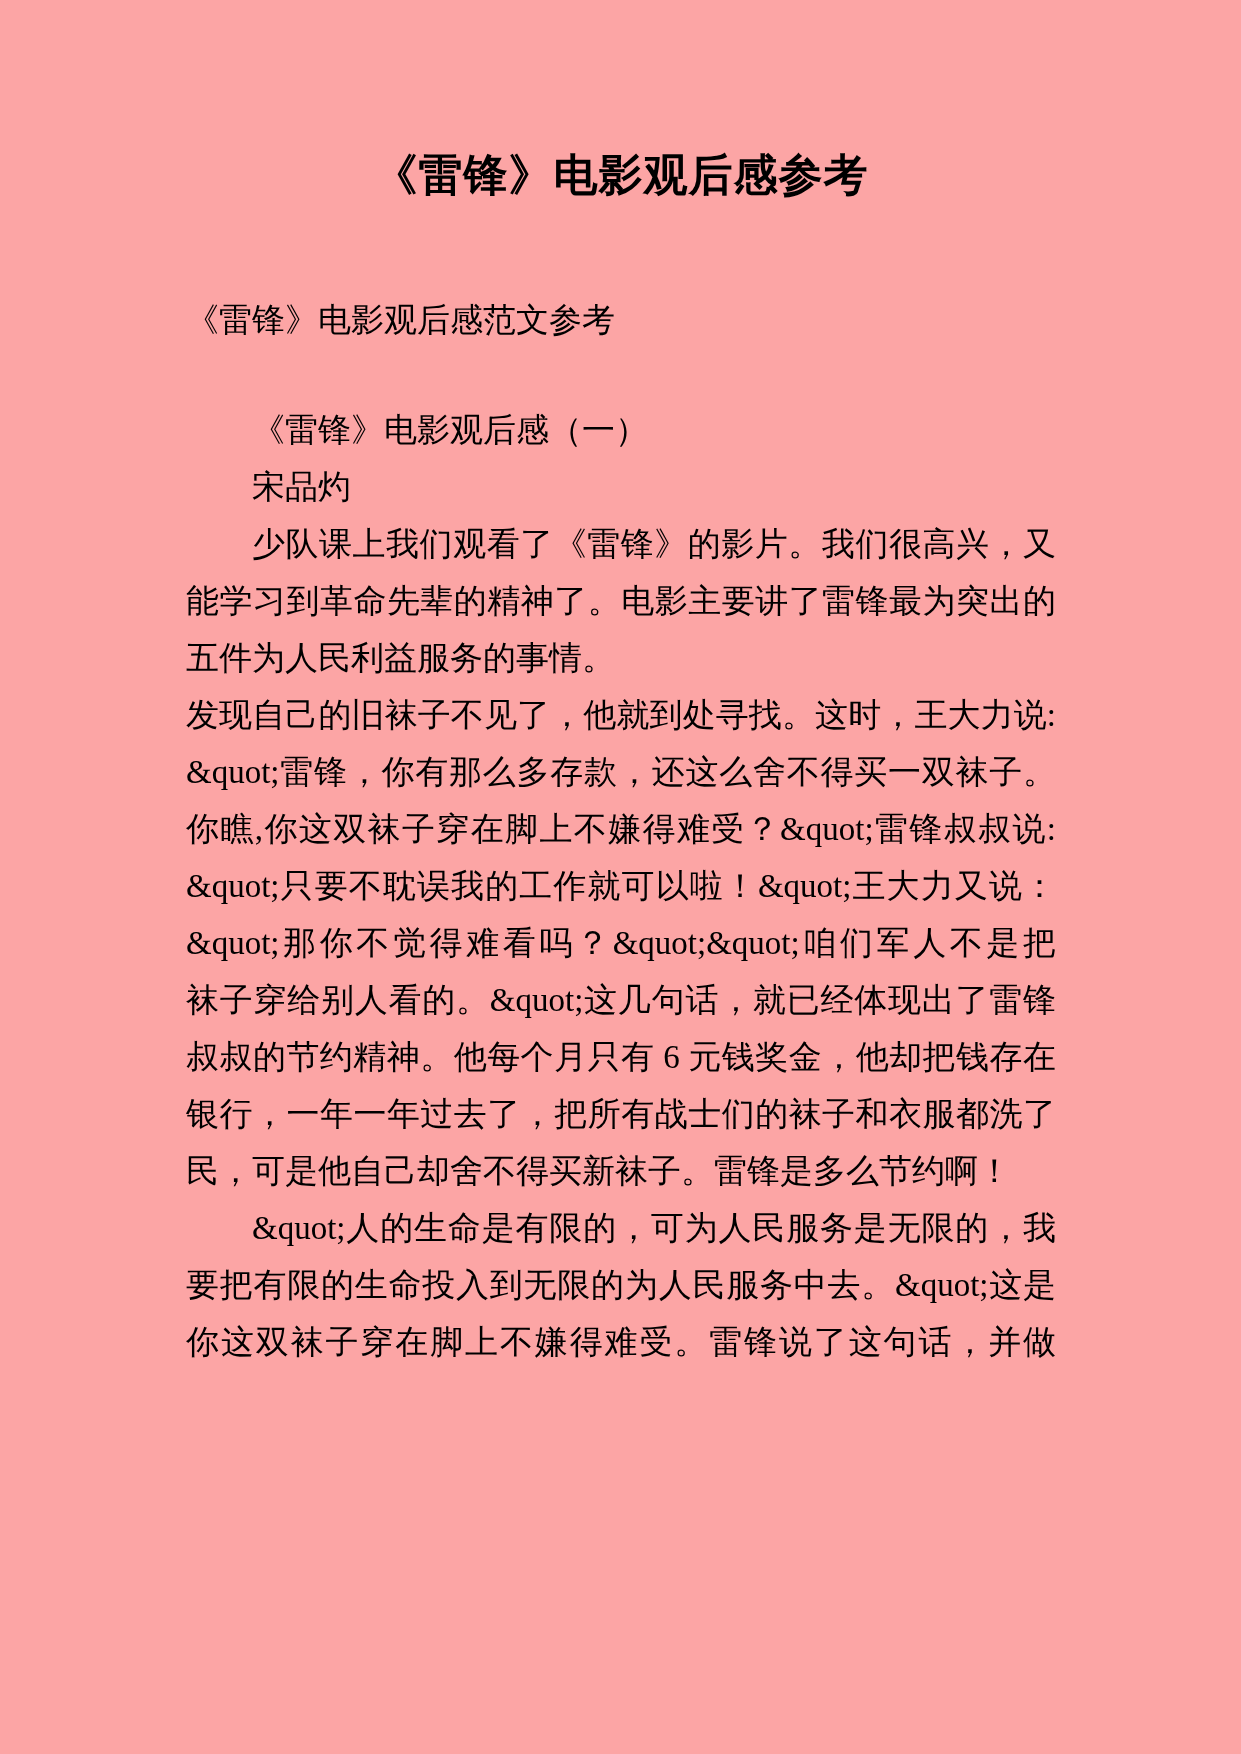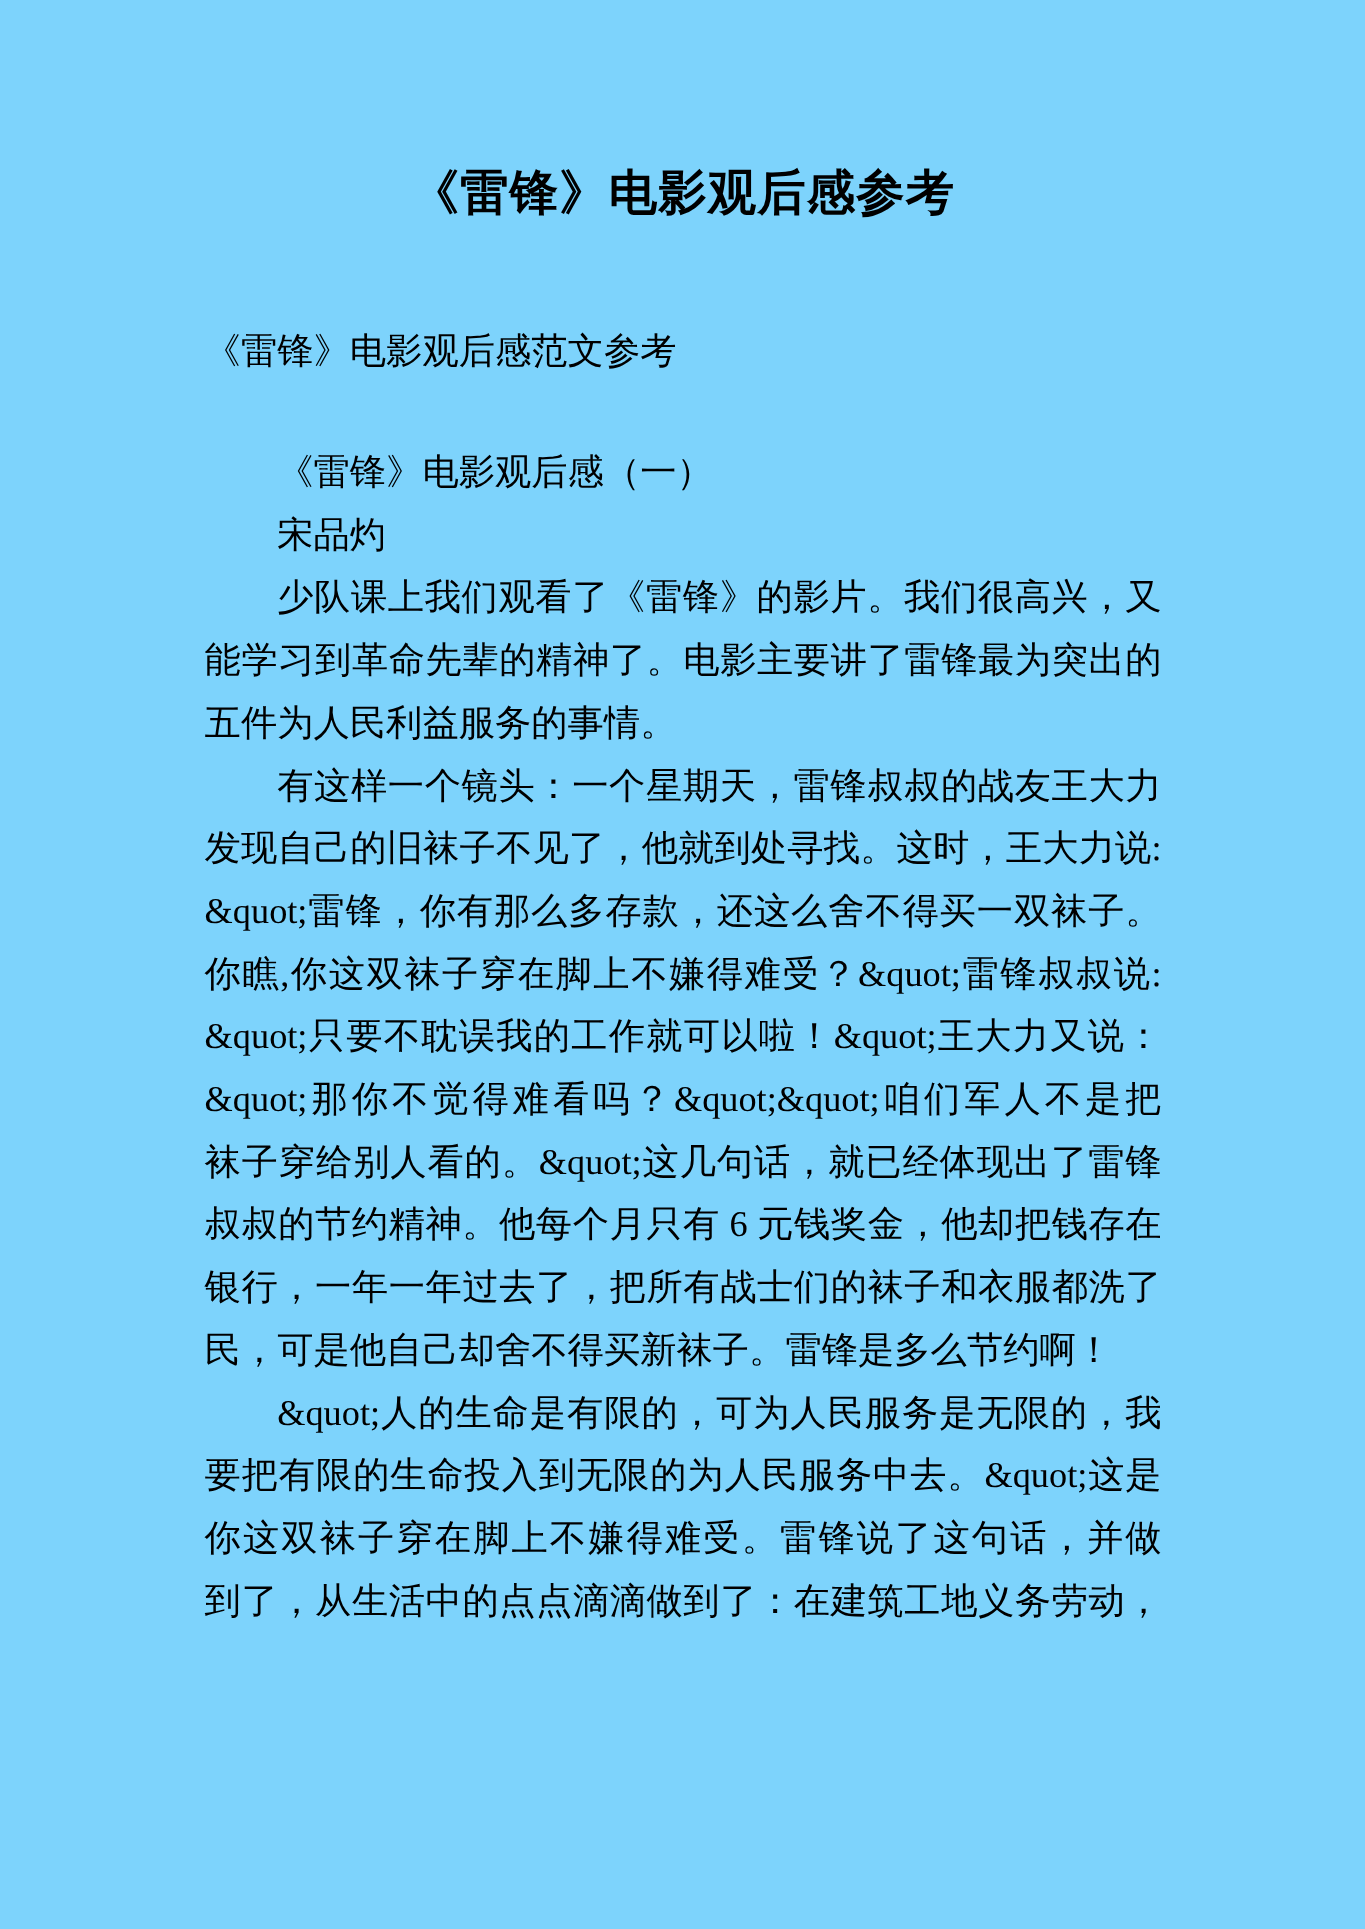--- a/index.html
+++ b/index.html
@@ -4,21 +4,21 @@
 <style>
   html, body {
     margin: 0;
     padding: 0;
     background: #ffffff;
   }
   .page {
     position: relative;
     width: 1241px;
     height: 1754px;
-    background: #7dd3fc;
+    background: #fca5a5;
     color: #000000;
     font-family: "Liberation Serif", "DejaVu Serif", serif;
     overflow: hidden;
   }
   .title {
     position: absolute;
     top: 146px;
     left: 186px;
     width: 870px;
     margin: 0;
@@ -64,28 +64,26 @@
 
 <div class="page">
   <h1 class="title">《雷锋》电影观后感参考</h1>
   <p class="subtitle">《雷锋》电影观后感范文参考</p>
   <div class="body-lines">
       <div class="line indent">《雷锋》电影观后感（一）</div>
       <div class="line indent">宋品灼</div>
       <div class="line indent full">少队课上我们观看了《雷锋》的影片。我们很高兴，又</div>
       <div class="line full">能学习到革命先辈的精神了。电影主要讲了雷锋最为突出的</div>
       <div class="line">五件为人民利益服务的事情。</div>
-      <div class="line indent full">有这样一个镜头：一个星期天，雷锋叔叔的战友王大力</div>
       <div class="line full">发现自己的旧袜子不见了，他就到处寻找。这时，王大力说:</div>
       <div class="line full">&amp;quot;雷锋，你有那么多存款，还这么舍不得买一双袜子。</div>
       <div class="line full">你瞧,你这双袜子穿在脚上不嫌得难受？&amp;quot;雷锋叔叔说:</div>
       <div class="line full">&amp;quot;只要不耽误我的工作就可以啦！&amp;quot;王大力又说：</div>
       <div class="line full">&amp;quot;那你不觉得难看吗？&amp;quot;&amp;quot;咱们军人不是把</div>
       <div class="line full">袜子穿给别人看的。&amp;quot;这几句话，就已经体现出了雷锋</div>
       <div class="line full">叔叔的节约精神。他每个月只有 6 元钱奖金，他却把钱存在</div>
       <div class="line full">银行，一年一年过去了，把所有战士们的袜子和衣服都洗了</div>
       <div class="line">民，可是他自己却舍不得买新袜子。雷锋是多么节约啊！</div>
       <div class="line indent full">&amp;quot;人的生命是有限的，可为人民服务是无限的，我</div>
       <div class="line full">要把有限的生命投入到无限的为人民服务中去。&amp;quot;这是</div>
       <div class="line full">你这双袜子穿在脚上不嫌得难受。雷锋说了这句话，并做</div>
-      <div class="line full">到了，从生活中的点点滴滴做到了：在建筑工地义务劳动，</div>
     </div>
 </div>
 
 </body></html>

